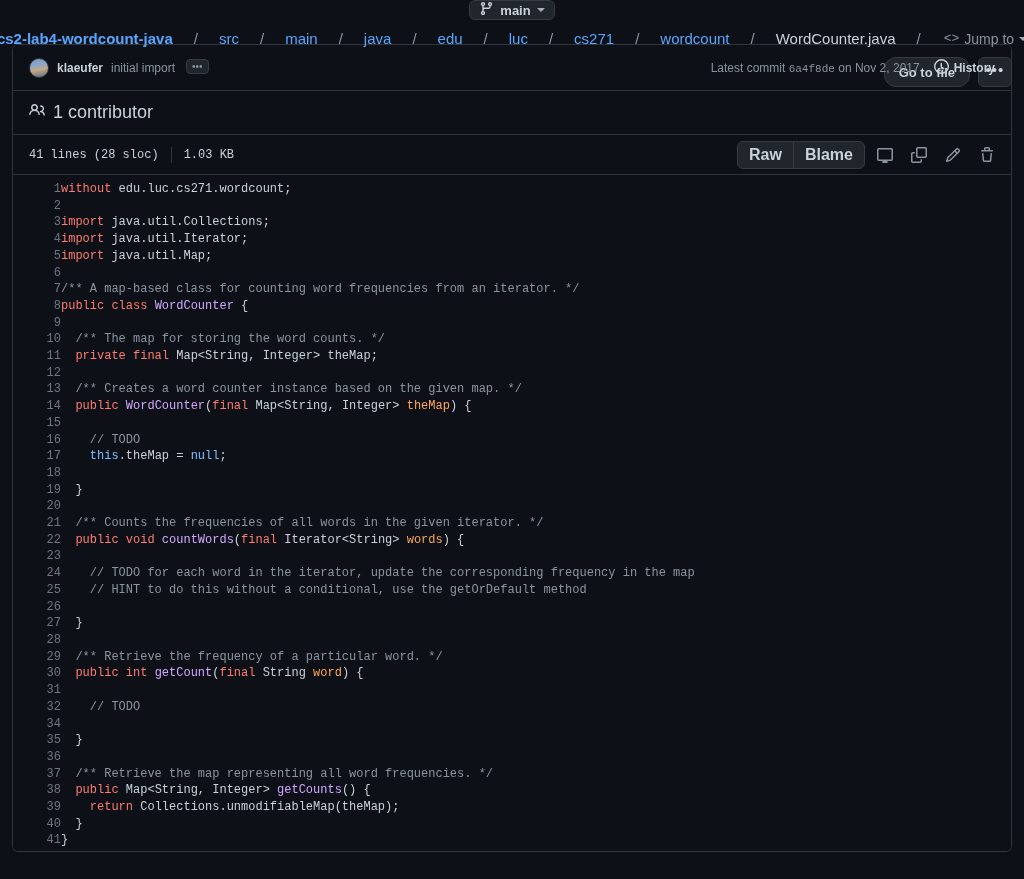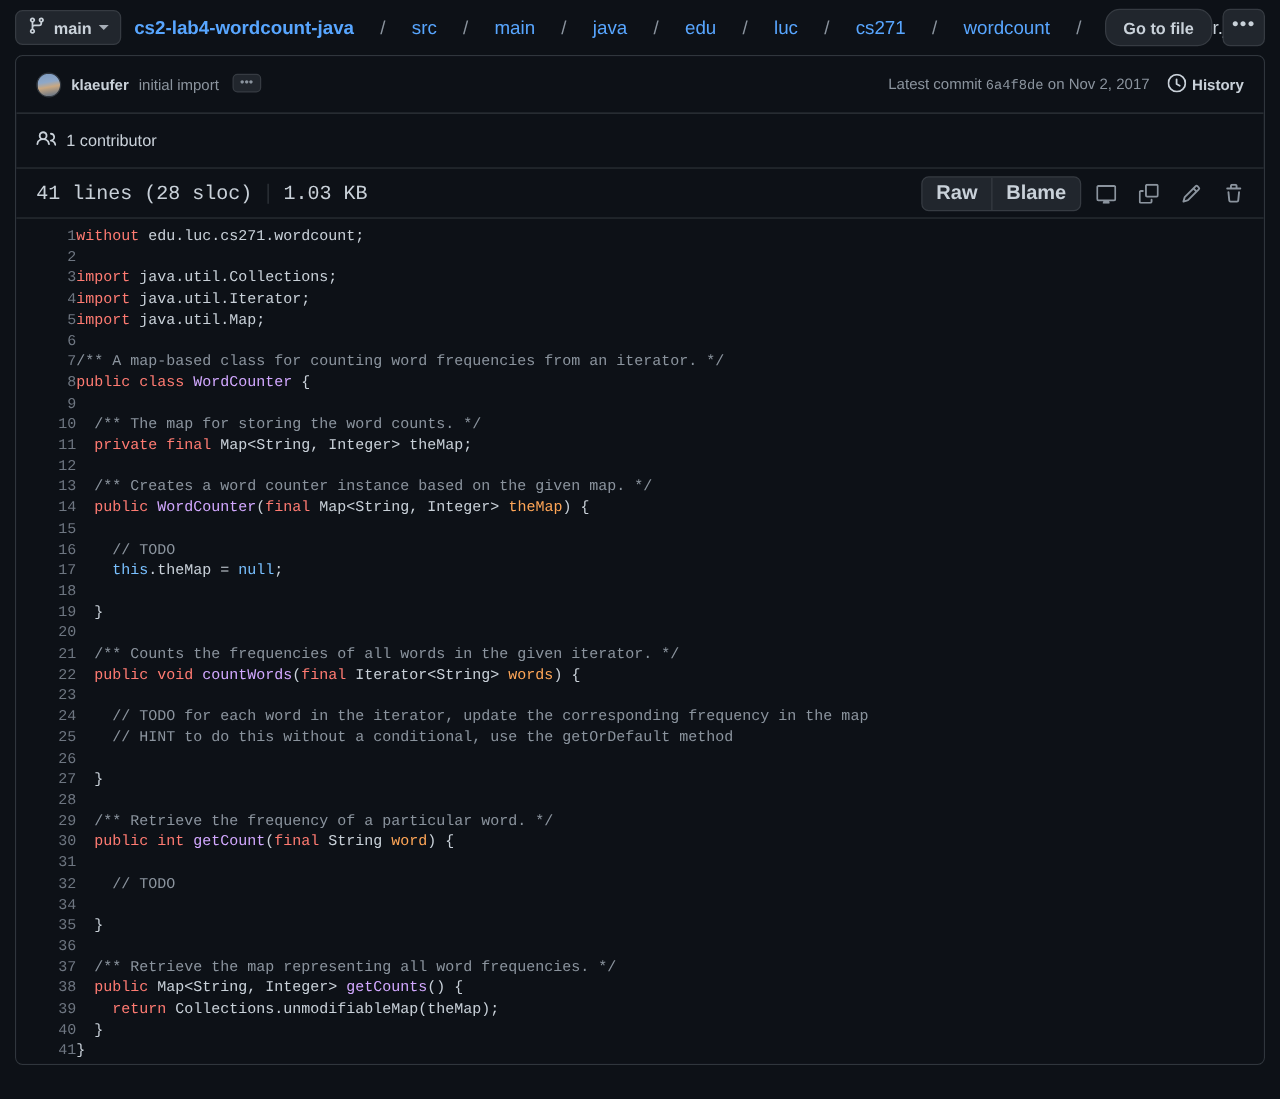--- a/index.html
+++ b/index.html
@@ -30,20 +30,21 @@
     overflow:hidden;
   }
 
   
   .topbar{
     display:flex;
     align-items:center;
     height:44px;
     padding:0 12px;
     gap:10px;
+    flex-direction:column;
   }
   .branch-btn{
     display:flex;
     align-items:center;
     gap:6px;
     background:var(--btn-bg);
     border:1px solid var(--btn-border);
     border-radius:6px;
     height:28px;
     padding:0 9px;
@@ -174,38 +175,38 @@
     display:flex;align-items:center;gap:5px;
     color:var(--fg);font-weight:700;font-size:12px;cursor:pointer;
   }
   .contrib-row{
     display:flex;
     align-items:center;
     gap:8px;
     height:44px;
     padding:0 16px;
     border-bottom:1px solid var(--border);
-    font-size:13px;
+    font-size:18px;
     color:var(--fg);
   }
   .contrib-row .lbl{cursor:pointer;}
 
   
   .file-toolbar{
     display:flex;
     align-items:center;
     height:40px;
     padding:0 10px 0 16px;
     border-bottom:1px solid var(--border);
     background:#0d1117;
   }
   .file-meta{
     display:flex;align-items:center;gap:12px;
     font-family:"Liberation Mono", monospace;
-    font-size:16px;color:var(--fg);
+    font-size:12px;color:var(--fg);
   }
   .vdiv{width:1px;height:16px;background:var(--border);display:inline-block;}
   .toolbar-right{margin-left:auto;display:flex;align-items:center;gap:6px;}
   .seg{
     display:flex;
     border:1px solid var(--btn-border);
     border-radius:6px;
     overflow:hidden;
     background:var(--btn-bg);
   }

